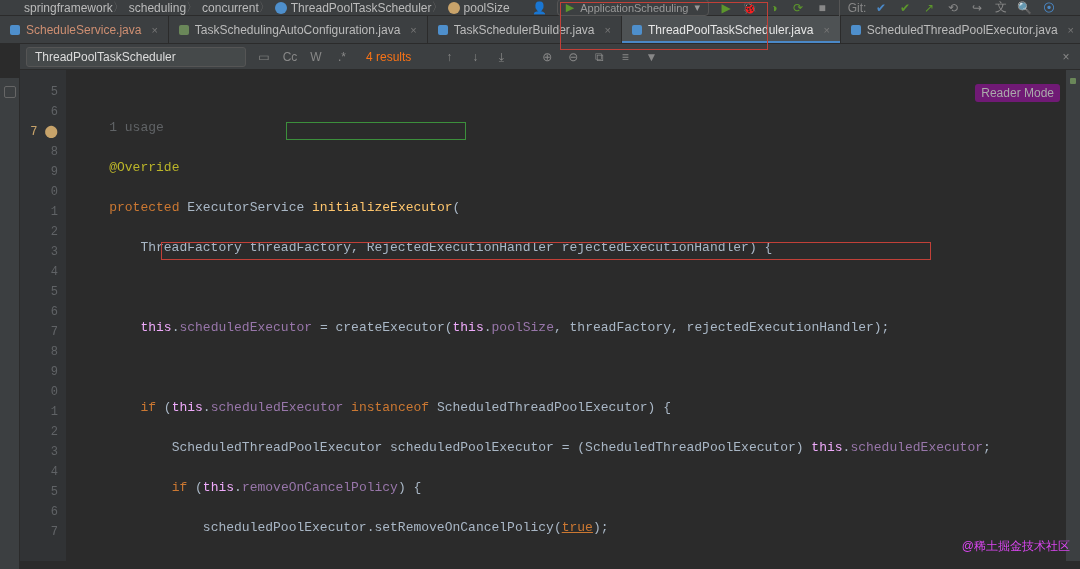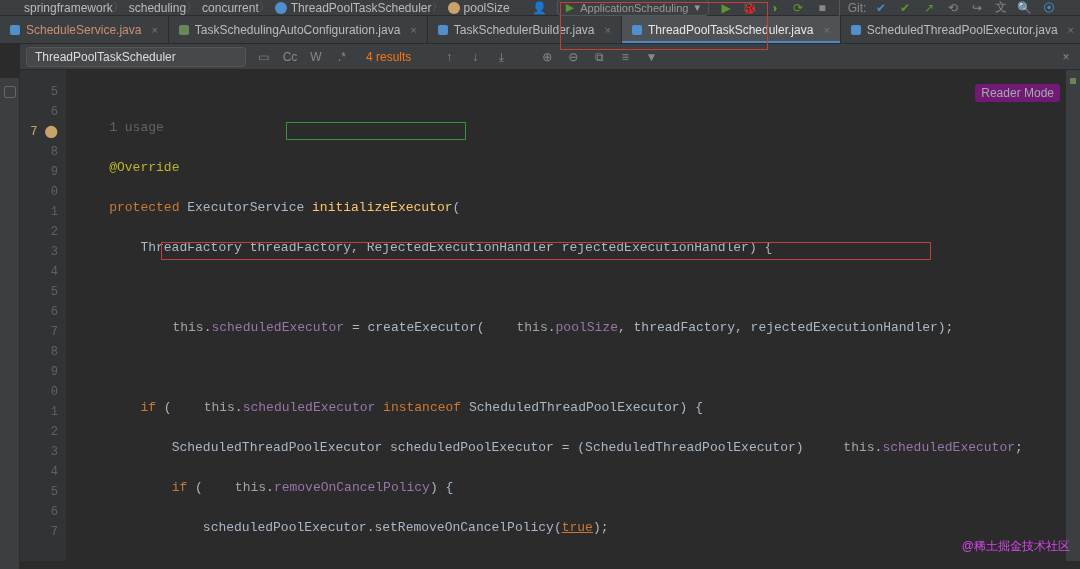--- a/index.html
+++ b/index.html
@@ -43,21 +43,21 @@
   .editor { display: flex; height: calc(569px - 24px - 28px - 26px); position: relative; }
   .gutter { width: 46px; background: #313335; color: #606366; font-family: Consolas, "Courier New", monospace; font-size: 12px; text-align: right; padding-right: 8px; line-height: 20px; padding-top: 12px; position: relative; }
   .gutter .ln { height: 20px; }
   .code { flex: 1; font-family: Consolas, "Courier New", monospace; font-size: 13px; line-height: 20px; padding: 28px 0 0 12px; white-space: pre; color: #a9b7c6; position: relative; overflow: hidden; }
   .kw { color: #cc7832; }
   .ann { color: #bbb529; }
   .fn { color: #ffc66d; }
   .field { color: #9876aa; }
   .bool { color: #cc7832; text-decoration: underline; }
   .comm { color: #606366; }
-  .thiskw { color: #a3a3a3; margin-left: 32px; }
+  .thiskw { color: #f0abfc; }
 
   .hl-green { position:absolute; border:1px solid #3c8f3c; pointer-events:none; }
   .hl-red   { position:absolute; border:1px solid #c24038; pointer-events:none; }
 
   .rightbar { position:absolute; right:0; top:0; width:14px; height:100%; background:#3c3f41; display:flex; flex-direction:column; align-items:center; gap:8px; padding-top:8px;}
   .rb-dot { width:6px; height:6px; background:#6a8759; border-radius:1px; }
 
   .reader-mode { position:absolute; top:84px; right:20px; color:#aaa; font-size:12px; background:#701a75; padding:2px 6px; border-radius:3px;}
   .watermark { position:absolute; right:10px; bottom:14px; color:#d946ef; font-size:12px; }
 

